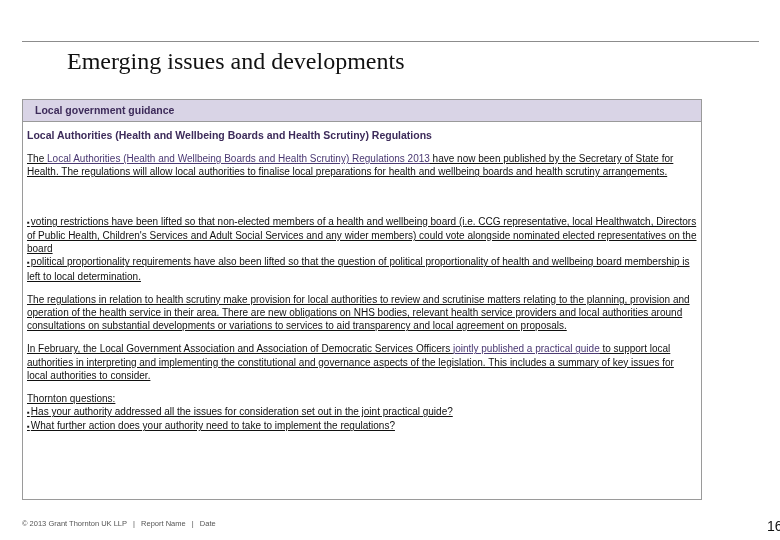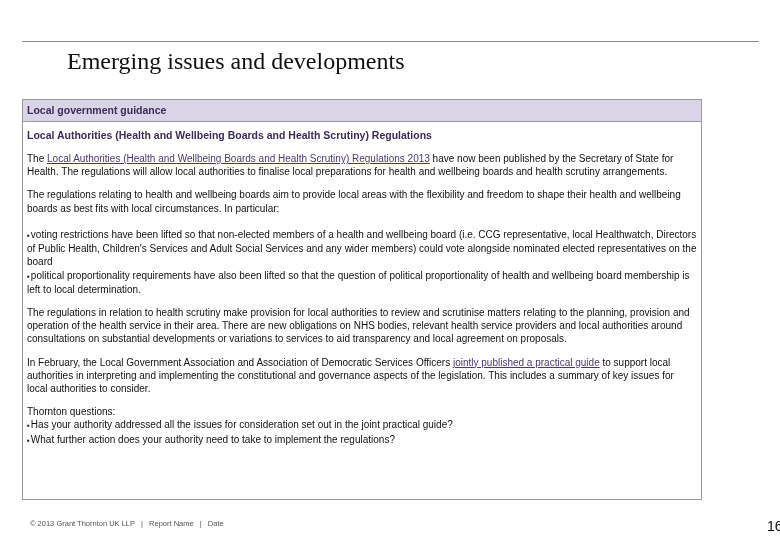--- a/index.html
+++ b/index.html
@@ -16,53 +16,53 @@
     font-family: "Liberation Serif", serif; font-size: 24px; color: #111; font-weight: normal;
     letter-spacing: 0px;
     margin-left: 45px;
   }
   .panel {
     position: absolute; left: 22px; top: 99px; width: 678px; height: 399px;
     border: 1px solid #9a9a9a; box-sizing: content-box;
   }
   .panel-header {
     height: 21px; background: #d9d4e6; border-bottom: 1px solid #9a9a9a;
-    font-size: 10.5px; font-weight: bold; color: #3d2b5a; line-height: 21px; padding-left: 4px;
+    font-size: 10.5px; font-weight: bold; color: #3d2b5a; line-height: 21px; padding-left: 12px;
   }
   .panel-subtitle {
     font-size: 10.5px; font-weight: bold; color: #3d2b5a; padding: 6px 4px 0 4px; line-height: 14px;
   }
-  .panel-body { padding: 0 4px; }
+  .panel-body { padding: 0 4px; text-decoration: underline; }
   .para {
     font-size: 10px; line-height: 13.2px; color: #111; margin: 10px 0 0 0;
   }
   .para .link { color: #4a3872; text-decoration: underline; cursor: pointer; }
   .bullet::before { content: "\25AA"; font-size: 8px; margin-right: 1px; }
   .footer {
-    position: absolute; left: 22px; top: 519px; font-size: 7.5px; color: #555; margin-left: 8px;
+    position: absolute; left: 22px; top: 519px; font-size: 7.5px; color: #555;
   }
   .footer .sep { margin: 0 4px; }
   .page-num {
     position: absolute; left: 767px; top: 518px; font-size: 14px; color: #111;
   }
 </style>
 </head>
 <body>
 
 <div class="top-rule"></div>
 <div class="page-title">Emerging issues and developments</div>
 
 <div class="panel">
   <div class="panel-header">Local government guidance</div>
   <div class="panel-subtitle">Local Authorities (Health and Wellbeing Boards and Health Scrutiny) Regulations</div>
   <div class="panel-body">
     <p class="para"><span>The </span><span class="link">Local Authorities (Health and Wellbeing Boards and Health Scrutiny) Regulations 2013</span><span> have now been published by the Secretary of State for Health. The regulations will allow local authorities to finalise local preparations for health and wellbeing boards and health scrutiny arrangements.</span></p>
 
     <p class="para">
-      <span>The regulations relating to health and wellbeing boards aim to provide local areas with the flexibility and freedom to shape their health and wellbeing boards as best fits with local circumstances. In particular:</span><br>
+      <br>
       <br>
       <span class="bullet">voting restrictions have been lifted so that non-elected members of a health and wellbeing board (i.e. CCG representative, local Healthwatch, Directors of Public Health, Children's Services and Adult Social Services and any wider members) could vote alongside nominated elected representatives on the board</span><br>
       <span class="bullet">political proportionality requirements have also been lifted so that the question of political proportionality of health and wellbeing board membership is left to local determination.</span>
     </p>
 
     <p class="para">The regulations in relation to health scrutiny make provision for local authorities to review and scrutinise matters relating to the planning, provision and operation of the health service in their area. There are new obligations on NHS bodies, relevant health service providers and local authorities around consultations on substantial developments or variations to services to aid transparency and local agreement on proposals.</p>
 
     <p class="para"><span>In February, the Local Government Association and Association of Democratic Services Officers </span><span class="link">jointly published a practical guide</span><span> to support local authorities in interpreting and implementing the constitutional and governance aspects of the legislation. This includes a summary of key issues for local authorities to consider.</span></p>
 
     <p class="para">

